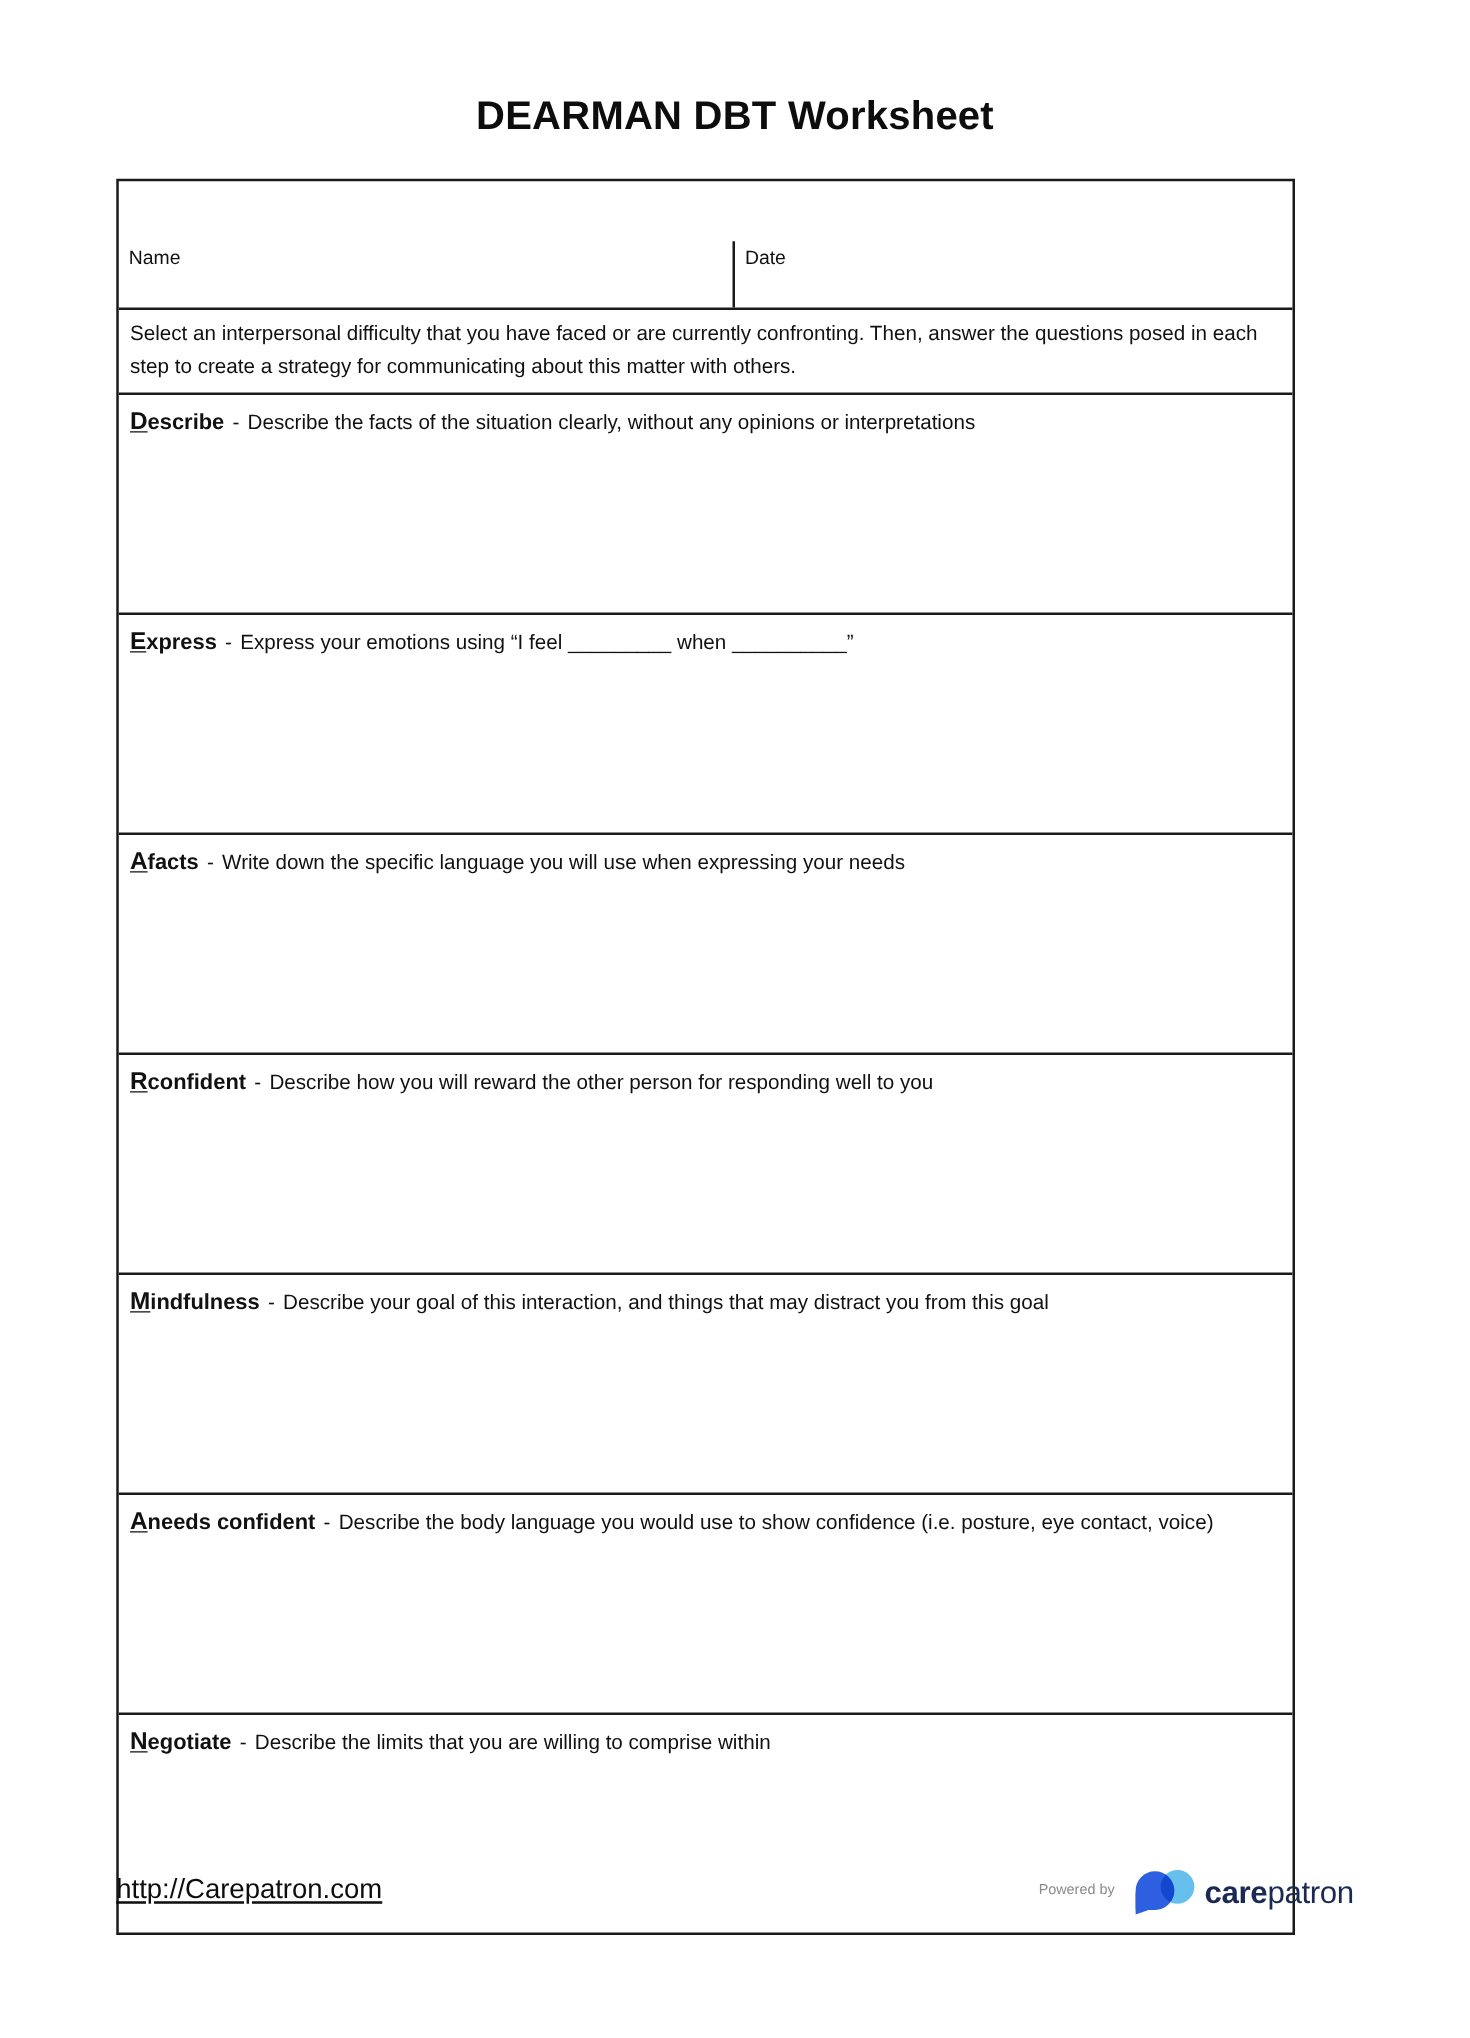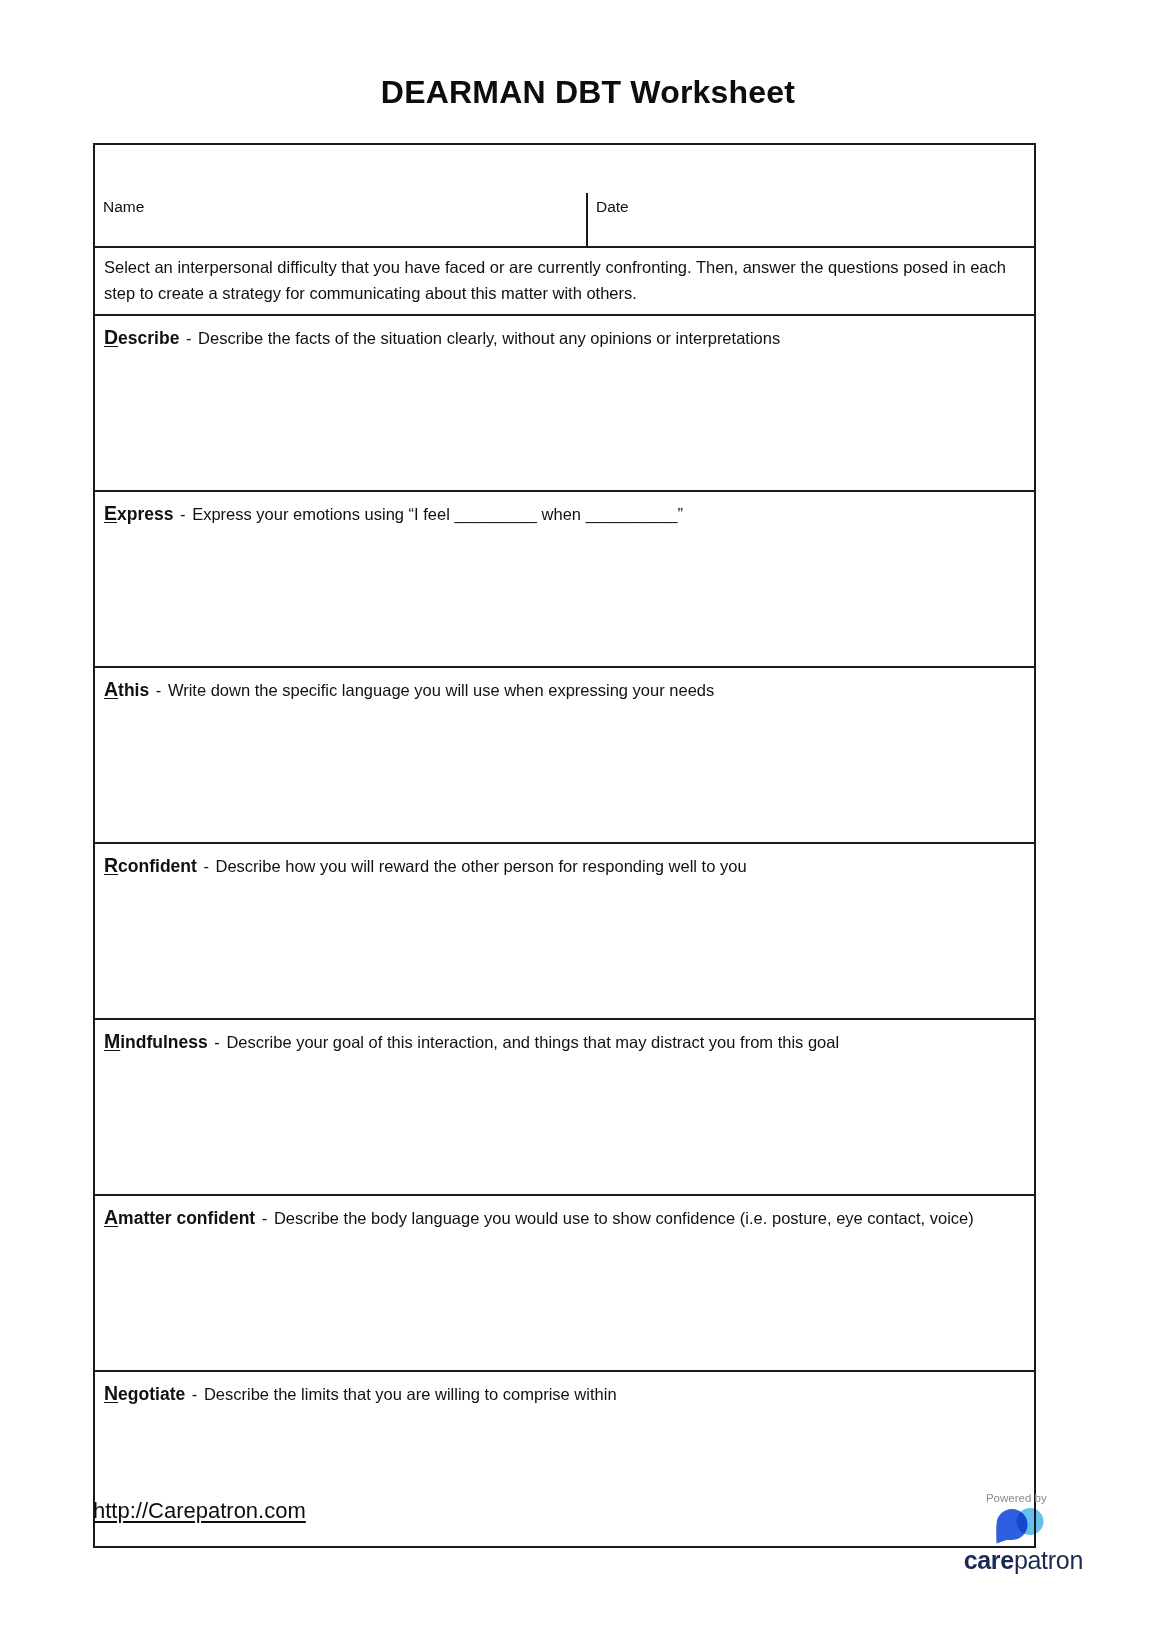--- a/index.html
+++ b/index.html
@@ -55,21 +55,21 @@
     left: 93px; top: 1498px;
     font-size: 22px;
     color: #0d0d0d;
     text-decoration: underline;
     text-underline-offset: 3px;
     cursor: pointer;
   }
   .powered-wrap {
     position: absolute;
     top: 1494px; right: 93px;
-    display: flex; align-items: center; flex-direction: column;
+    display: flex; align-items: center;
   }
   .powered-label {
     font-size: 11.5px;
     color: #8a8a8a;
     margin-right: 14px;
     position: relative; top: -2px;
   }
   .brand-logo { width: 52px; height: 40px; margin-right: 6px; }
   .brand-text { font-size: 25px; letter-spacing: -0.3px; }
   .brand-bold { font-weight: bold; }
@@ -105,21 +105,21 @@
     <div class="section-header">
       <span class="kw"><span class="kw-initial">E</span><span>xpress</span></span>
       <span class="sep">-</span>
       <span>Express your emotions using “I feel _________ when __________”</span>
     </div>
     <div class="response-area"></div>
   </div>
 
   <div class="section">
     <div class="section-header">
-      <span class="kw"><span class="kw-initial">A</span><span>this</span></span>
+      <span class="kw"><span class="kw-initial">A</span><span>facts</span></span>
       <span class="sep">-</span>
       <span>Write down the specific language you will use when expressing your needs</span>
     </div>
     <div class="response-area"></div>
   </div>
 
   <div class="section">
     <div class="section-header">
       <span class="kw"><span class="kw-initial">R</span><span>confident</span></span>
       <span class="sep">-</span>
@@ -132,21 +132,21 @@
     <div class="section-header">
       <span class="kw"><span class="kw-initial">M</span><span>indfulness</span></span>
       <span class="sep">-</span>
       <span>Describe your goal of this interaction, and things that may distract you from this goal</span>
     </div>
     <div class="response-area"></div>
   </div>
 
   <div class="section">
     <div class="section-header">
-      <span class="kw"><span class="kw-initial">A</span><span>matter confident</span></span>
+      <span class="kw"><span class="kw-initial">A</span><span>needs confident</span></span>
       <span class="sep">-</span>
       <span>Describe the body language you would use to show confidence (i.e. posture, eye contact, voice)</span>
     </div>
     <div class="response-area"></div>
   </div>
 
   <div class="section">
     <div class="section-header">
       <span class="kw"><span class="kw-initial">N</span><span>egotiate</span></span>
       <span class="sep">-</span>

